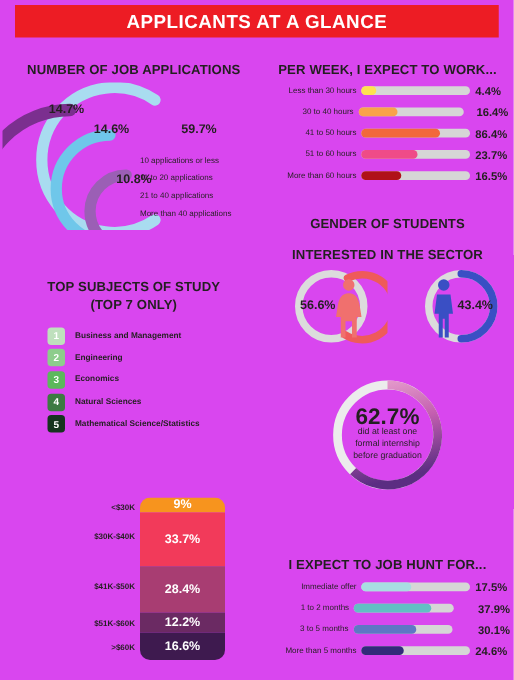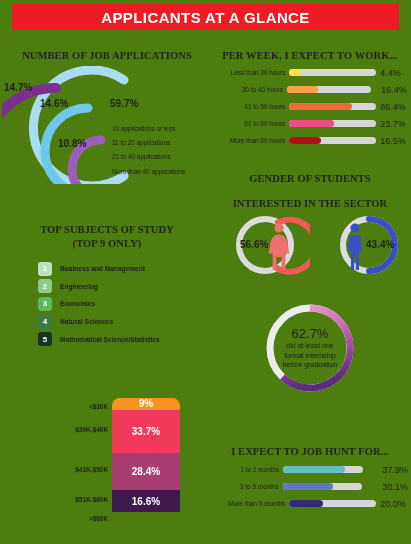--- a/index.html
+++ b/index.html
@@ -1,44 +1,45 @@
 <!DOCTYPE html>
 <html><head>
 <meta charset="utf-8">
 <style>
   html,body{margin:0;padding:0;}
   body{
     width:411px;height:544px;background:#ffffff;
     font-family:"Liberation Sans",sans-serif;
     overflow:hidden;position:relative;
   }
-  .canvas{position:relative;width:411px;height:544px;background:#4d7c0f;}
+  .canvas{position:relative;width:411px;height:544px;background:#d946ef;}
 
   
   .header-bar{
     position:absolute;left:12px;top:4px;width:387px;height:26px;
     background:#ed1c24;display:flex;align-items:center;justify-content:center;
   }
   .header-title{
     color:#fff;font-weight:bold;font-size:15px;letter-spacing:.4px;
     font-family:"Liberation Sans",sans-serif;white-space:nowrap;
   }
 
   
   .sec-title{
     position:absolute;text-align:center;font-weight:bold;
     color:#231f20;font-size:10.5px;letter-spacing:.1px;line-height:12px;
-    font-family:Liberation Serif, serif;
+    font-family:Liberation Sans, sans-serif;
   }
 
   
   .arcs{position:absolute;left:2px;top:66px;width:150px;height:118px;}
   .arc-pct{
     position:absolute;font-weight:bold;font-size:10px;color:#231f20;
     white-space:nowrap;
+    margin-left:35px;
   }
 
   
   .arc-legend{position:absolute;left:112px;top:122px;width:98px;}
   .arc-legend div{
     font-size:6.4px;color:#231f20;line-height:14.2px;height:14.2px;
     white-space:nowrap;font-weight:normal;
   }
 
   
@@ -47,39 +48,39 @@
   .hbar-label{
     font-size:6.4px;color:#231f20;text-align:right;white-space:nowrap;
   }
   .hbar-track{
     position:relative;height:7px;border-radius:4px;background:#d6d6d6;
   }
   .hbar-fill{
     position:absolute;left:0;top:0;height:7px;border-radius:4px;
   }
   .hbar-val{
-    font-size:9px;font-weight:normal;color:#231f20;text-align:left;white-space:nowrap;
+    font-size:9px;font-weight:bold;color:#231f20;text-align:left;white-space:nowrap;
   }
 
   
   .gender-wrap{position:absolute;left:232px;top:212px;width:170px;height:70px;}
   .gender-unit{position:absolute;width:78px;height:66px;}
   .gender-pct{
     position:absolute;font-size:10px;font-weight:bold;color:#231f20;
     white-space:nowrap;
   }
 
   
   .intern{position:absolute;left:262px;top:300px;width:96px;height:96px;}
   .intern-txt{
     position:absolute;left:0;top:0;width:96px;height:96px;
     display:flex;flex-direction:column;align-items:center;justify-content:center;
     text-align:center;
   }
-  .intern-pct{font-size:13px;font-weight:normal;color:#231f20;line-height:15px;}
+  .intern-pct{font-size:18px;font-weight:bold;color:#231f20;line-height:15px;}
   .intern-sub{font-size:7px;color:#231f20;line-height:9.6px;}
 
   
   .subjects{position:absolute;left:38px;top:260px;}
   .subj-row{display:flex;align-items:center;height:17.6px;}
   .subj-num{
     width:14px;height:14px;border-radius:3px;color:#fff;font-size:8px;
     font-weight:bold;display:flex;align-items:center;justify-content:center;
     flex:0 0 auto;
   }
@@ -222,21 +223,21 @@
     </svg>
     <div class="intern-txt">
       <div class="intern-pct">62.7%</div>
       <div class="intern-sub">did at least one</div>
       <div class="intern-sub">formal internship</div>
       <div class="intern-sub">before graduation</div>
     </div>
   </div>
 
   <div class="sec-title" style="left:14px;top:224px;width:186px;">TOP SUBJECTS OF STUDY</div>
-  <div class="sec-title" style="left:14px;top:238px;width:186px;">(TOP 9 ONLY)</div>
+  <div class="sec-title" style="left:14px;top:238px;width:186px;">(TOP 7 ONLY)</div>
 
   <div class="subjects">
     <div class="subj-row">
       <div class="subj-num" style="background:#bfe0bd;">1</div>
       <div class="subj-lbl">Business and Management</div>
     </div>
     <div class="subj-row">
       <div class="subj-num" style="background:#8dcd8c;">2</div>
       <div class="subj-lbl">Engineering</div>
     </div>
@@ -260,42 +261,50 @@
     <div class="earn-lbl" style="top:28px;">$30K-$40K</div>
     <div class="earn-lbl" style="top:68px;">$41K-$50K</div>
     <div class="earn-lbl" style="top:98px;">$51K-$60K</div>
     <div class="earn-lbl" style="top:117px;">&gt;$60K</div>
   </div>
 
   <div class="earn">
     <div class="earn-seg" style="height:11.7px;background:#f7941e;">9%</div>
     <div class="earn-seg" style="height:43.8px;background:#f23a5a;">33.7%</div>
     <div class="earn-seg" style="height:36.9px;background:#a83d72;">28.4%</div>
+    <div class="earn-seg" style="height:15.9px;background:#6b2a63;">12.2%</div>
     <div class="earn-seg" style="height:21.7px;background:#3e1a4f;">16.6%</div>
   </div>
 
   <div class="sec-title" style="left:212px;top:446px;width:196px;">I EXPECT TO JOB HUNT FOR...</div>
 
   <div class="hbars" style="left:210px;top:461px;width:198px;">
     <div class="hbar-row">
+      <div class="hbar-label" style="width:76px;">Immediate offer</div>
+      <div class="hbar-track" style="width:88px;margin-left:4px;">
+        <div class="hbar-fill" style="width:40px;background:#a8dde2;"></div>
+      </div>
+      <div class="hbar-val" style="width:28px;margin-left:4px;">17.5%</div>
+    </div>
+    <div class="hbar-row">
       <div class="hbar-label" style="width:76px;">1 to 2 months</div>
       <div class="hbar-track" style="width:88px;margin-left:4px;">
         <div class="hbar-fill" style="width:62px;background:#63bfc4;"></div>
       </div>
       <div class="hbar-val" style="width:28px;margin-left:19px;">37.9%</div>
     </div>
     <div class="hbar-row">
       <div class="hbar-label" style="width:76px;">3 to 5 months</div>
       <div class="hbar-track" style="width:88px;margin-left:4px;">
         <div class="hbar-fill" style="width:50px;background:#5f77c4;"></div>
       </div>
       <div class="hbar-val" style="width:28px;margin-left:20px;">30.1%</div>
     </div>
     <div class="hbar-row">
       <div class="hbar-label" style="width:76px;">More than 5 months</div>
       <div class="hbar-track" style="width:88px;margin-left:4px;">
         <div class="hbar-fill" style="width:34px;background:#332a7a;"></div>
       </div>
-      <div class="hbar-val" style="width:28px;margin-left:4px;">20.0%</div>
+      <div class="hbar-val" style="width:28px;margin-left:4px;">24.6%</div>
     </div>
   </div>
 
 </div>
 
 </body></html>

